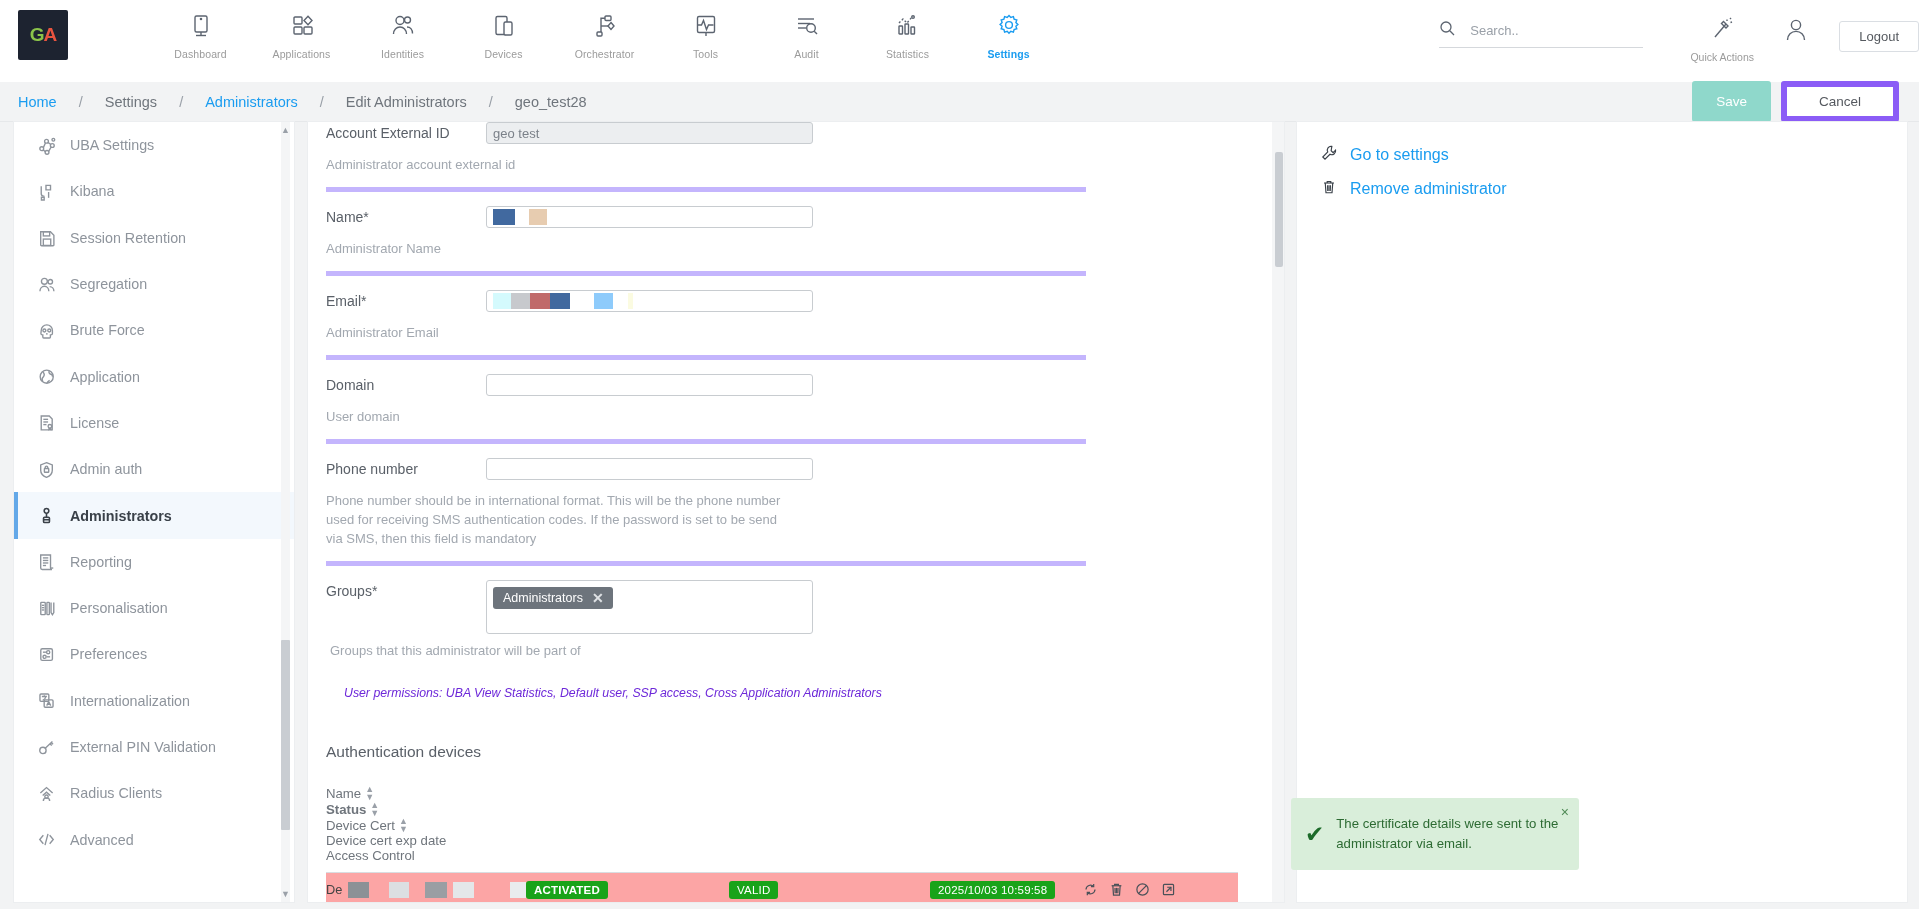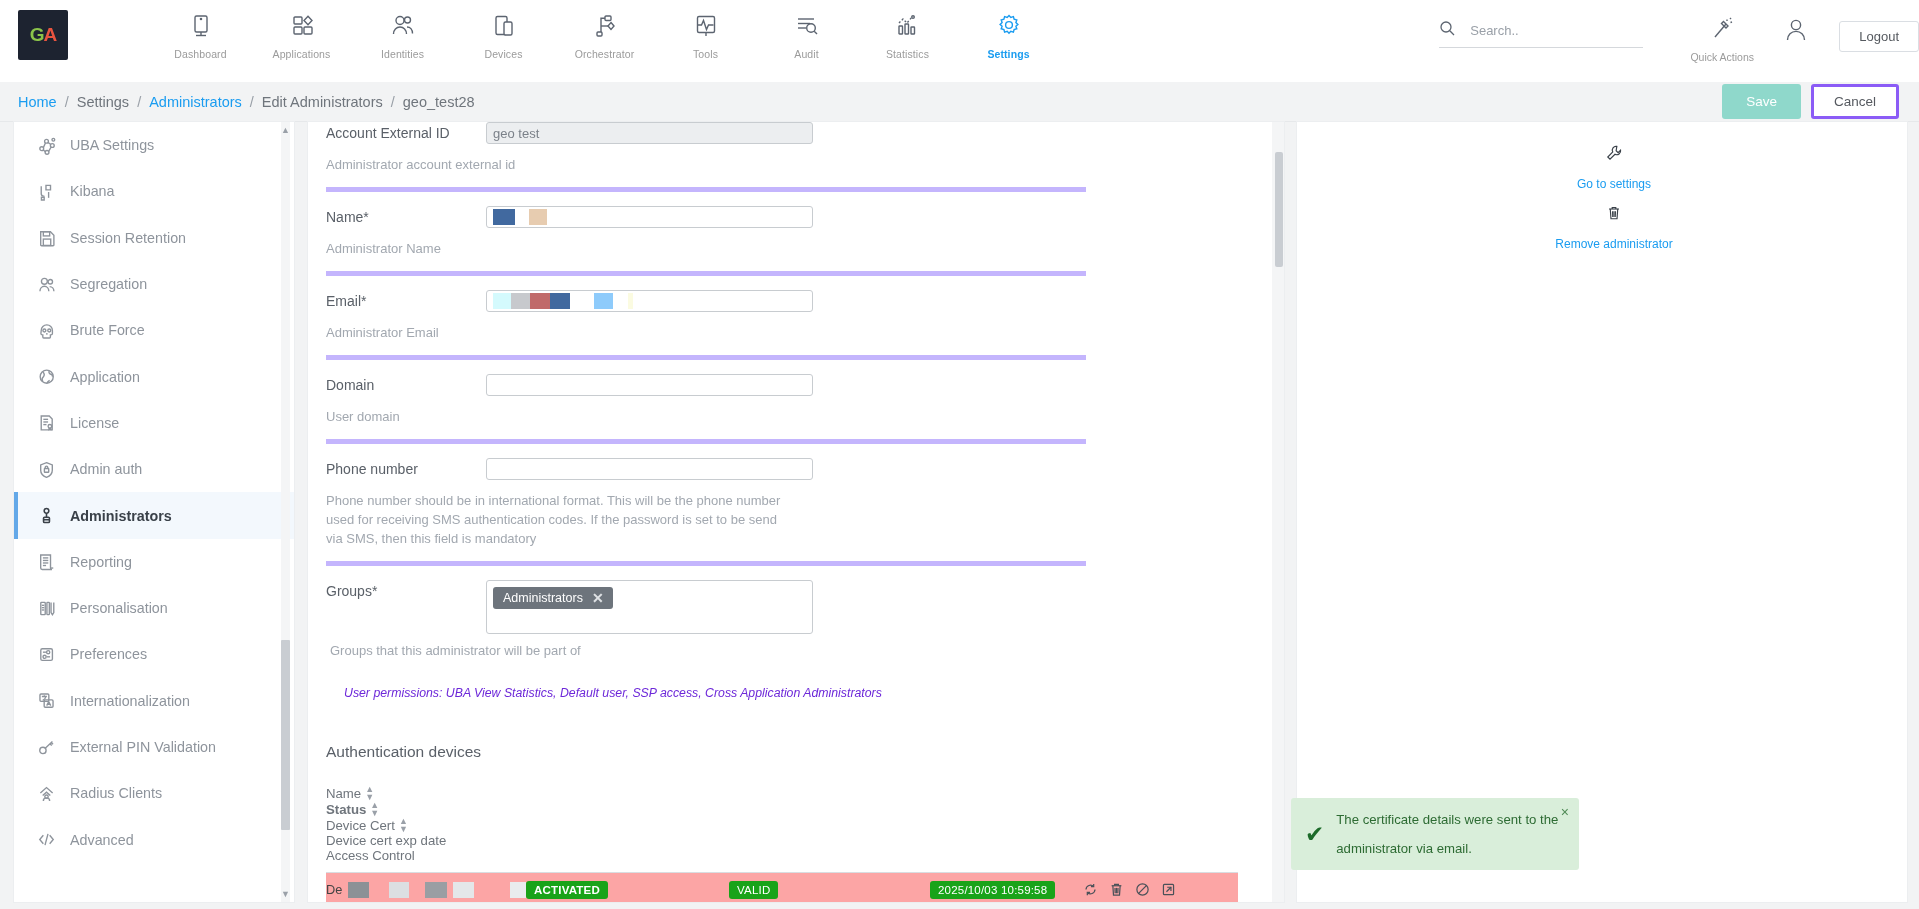--- a/index.html
+++ b/index.html
@@ -70,32 +70,32 @@
     font-size: 13px; padding: 7px 19px; border-radius: 3px; cursor: pointer;
     font-family: "Liberation Sans", sans-serif;
   }
 
   
   .crumbbar {
     position: absolute; top: 82px; left: 0; width: 1919px; height: 40px;
     background: #f2f3f4; display: flex; align-items: center;
     border-bottom: 1px solid #e6e8ea;
   }
-  .crumbs { margin-left: 18px; font-size: 14.5px; color: #6f757c; display:flex; align-items:center; gap:0; }
+  .crumbs { margin-left: 18px; font-size: 14.5px; color: #6f757c; display:flex; align-items:center; gap:14px; }
   .crumbs a { color: #1a9cf0; text-decoration: none; cursor: pointer; }
   .crumbs .sep { color: #9aa0a8; margin: 0 8px; }
   .crumb-actions { margin-left: auto; margin-right: 20px; display:flex; gap: 10px; }
   .btn-save {
     background: #8fd8cb; color: #fff; border: 0; border-radius: 3px;
     font-size: 13.5px; padding: 7px 24px; cursor: pointer;
     font-family: "Liberation Sans", sans-serif;
   }
   .btn-cancel {
-    background: #fff; color: #55595f; border: 3px solid #8b5cf6; border-radius: 3px;
-    font-size: 13.5px; padding: 7px 20px; cursor: pointer;
+    background: #fff; color: #55595f; border: 6px solid #8b5cf6; border-radius: 3px;
+    font-size: 13.5px; padding: 7px 32px; cursor: pointer;
     font-family: "Liberation Sans", sans-serif;
   }
 
   
   .body-area { position: absolute; top: 122px; left: 0; width: 1919px; height: 787px; background: #f2f3f4; }
 
   
   .sidebar {
     position: absolute; left: 14px; top: 0; width: 280px; height: 780px;
     background: #fff; overflow: hidden;
@@ -193,32 +193,32 @@
   .act-icons svg { stroke:#4a5159; fill:none; stroke-width:1.3; }
   .total-line { font-size: 13.2px; color: #6f757c; margin: 22px 0 0 20px; }
 
   
   .right-card {
     position: absolute; left: 1297px; top: 0; width: 610px; height: 780px;
     background: #fff; box-shadow: 0 0 0 1px #eceef0; padding-top: 16px;
   }
   .rlink {
     display:flex; align-items:center; gap: 13px; padding: 7px 0 7px 24px;
-    color: #1a9cf0; font-size: 12px; cursor: pointer; text-decoration: none; flex-direction: column;
+    color: #1a9cf0; font-size: 16px; cursor: pointer; text-decoration: none;
   }
   .rlink svg { stroke:#3a4149; fill:none; stroke-width:1.3; }
 
   
   .toast {
     position: absolute; left: 1605px; top: 798px; width: 288px; height: 72px;
     background: #d9eeda; border-radius: 3px; display:flex; align-items:center;
     padding: 0 10px 0 14px; gap: 12px;
   }
   .toast .chk { color: #1d6b2a; font-size: 23px; line-height: 1; flex: 0 0 auto; }
-  .toast .msg { font-size: 13.2px; color: #2d6b33; line-height: 29px; }
+  .toast .msg { font-size: 13.2px; color: #2d6b33; line-height: 20px; }
   .toast .close { position:absolute; right: 10px; top: 6px; font-size: 14px; color:#4f8a55; cursor:pointer; }
 </style>
 </head>
 <body>
 
 <div class="app">
 
   <div class="topnav">
     <div class="logo">
       <span class="logo-text"><span class="g">G</span><span class="a">A</span></span>

